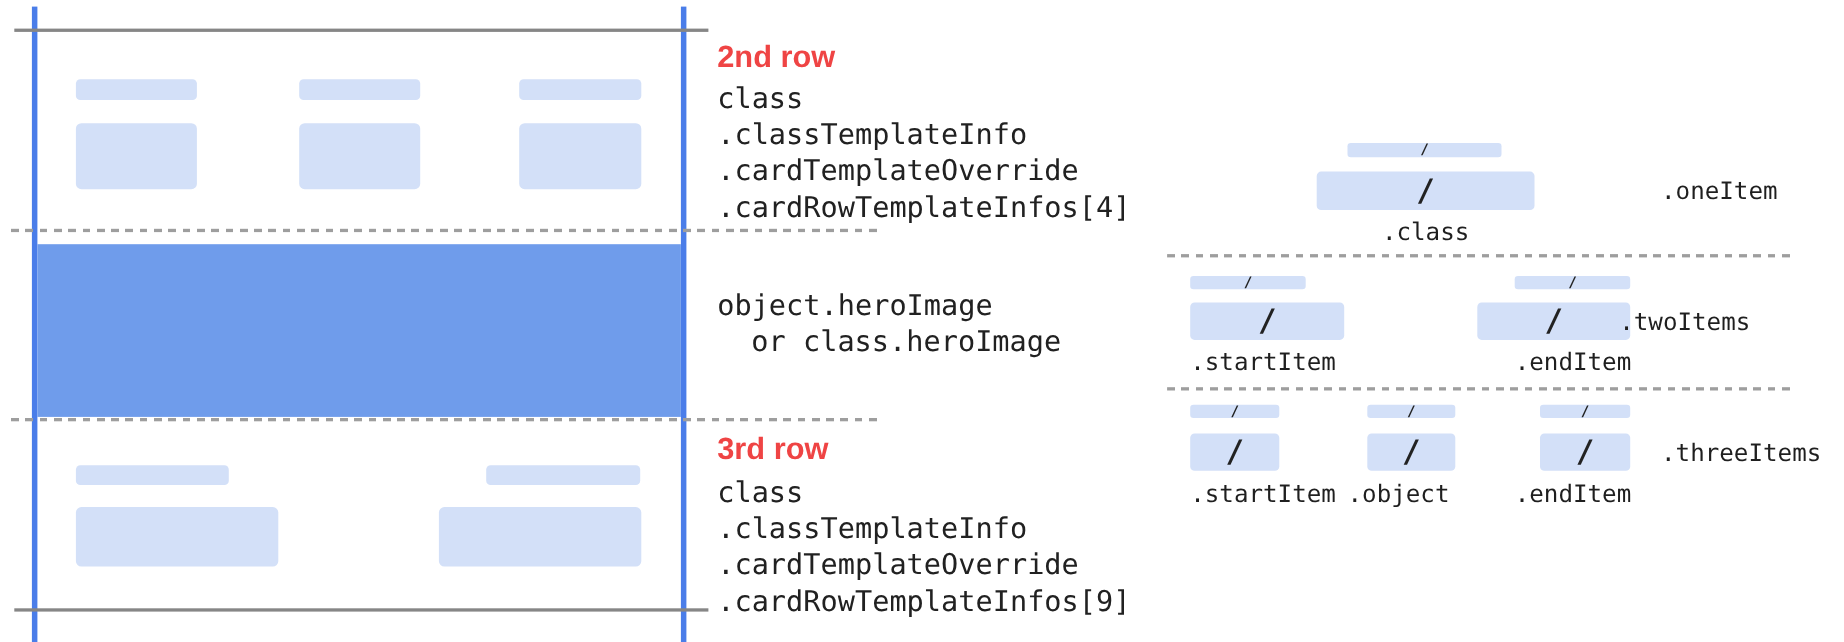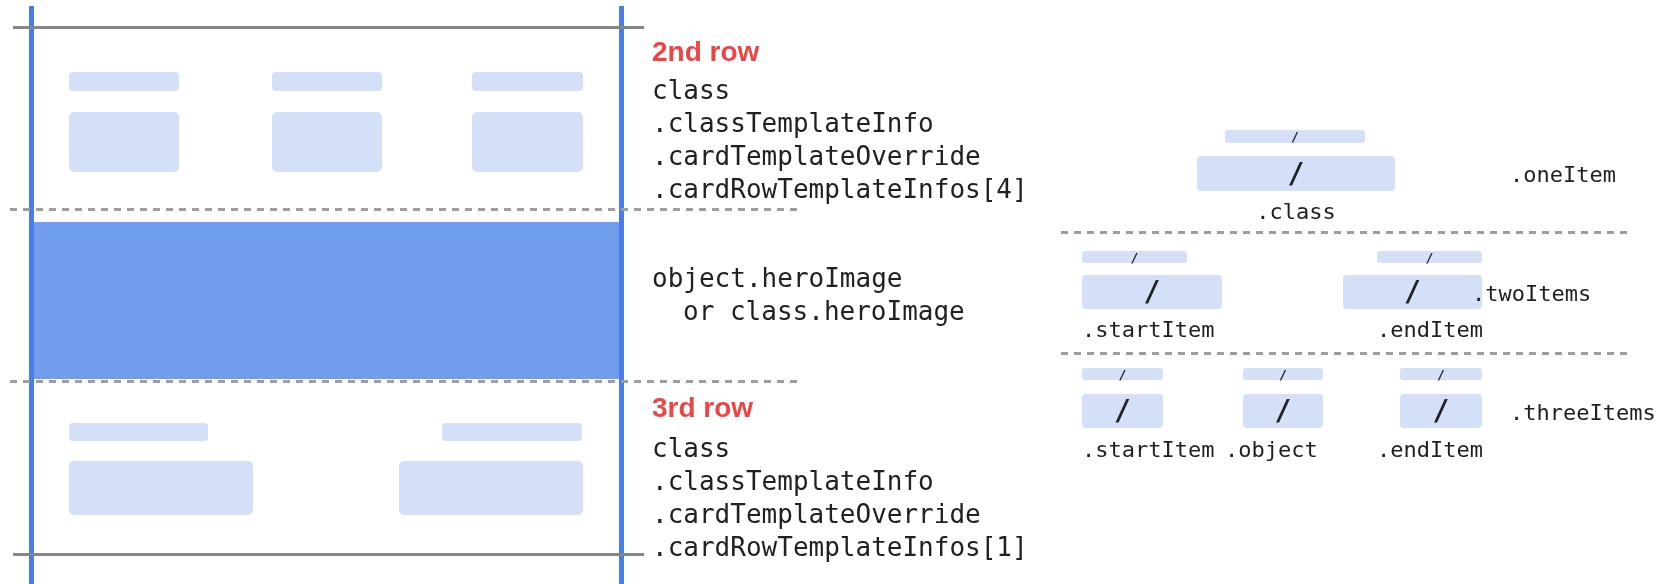--- a/index.html
+++ b/index.html
@@ -75,21 +75,21 @@
   <div>
     <div class="code" style="left:652px;top:262px;">object.heroImage</div>
     <div class="code" style="left:683px;top:295px;">or class.heroImage</div>
   </div>
 
   <div class="heading" style="left:652px;top:392px;text-align:right;">3rd row</div>
   <div>
     <div class="code" style="left:652px;top:432px;">class</div>
     <div class="code" style="left:652px;top:465px;">.classTemplateInfo</div>
     <div class="code" style="left:652px;top:498px;">.cardTemplateOverride</div>
-    <div class="code" style="left:652px;top:531px;">.cardRowTemplateInfos[1]</div>
+    <div class="code" style="left:652px;top:531px;">.cardRowTemplateInfos[9]</div>
   </div>
 
   <div>
 
     <div>
       <div class="sbar" style="left:1225px;top:130px;width:140px;height:13px;">
           <span>/</span>
         </div>
       <div class="bbar" style="left:1197px;top:156px;width:198px;height:35px;">
           <span>/</span>

